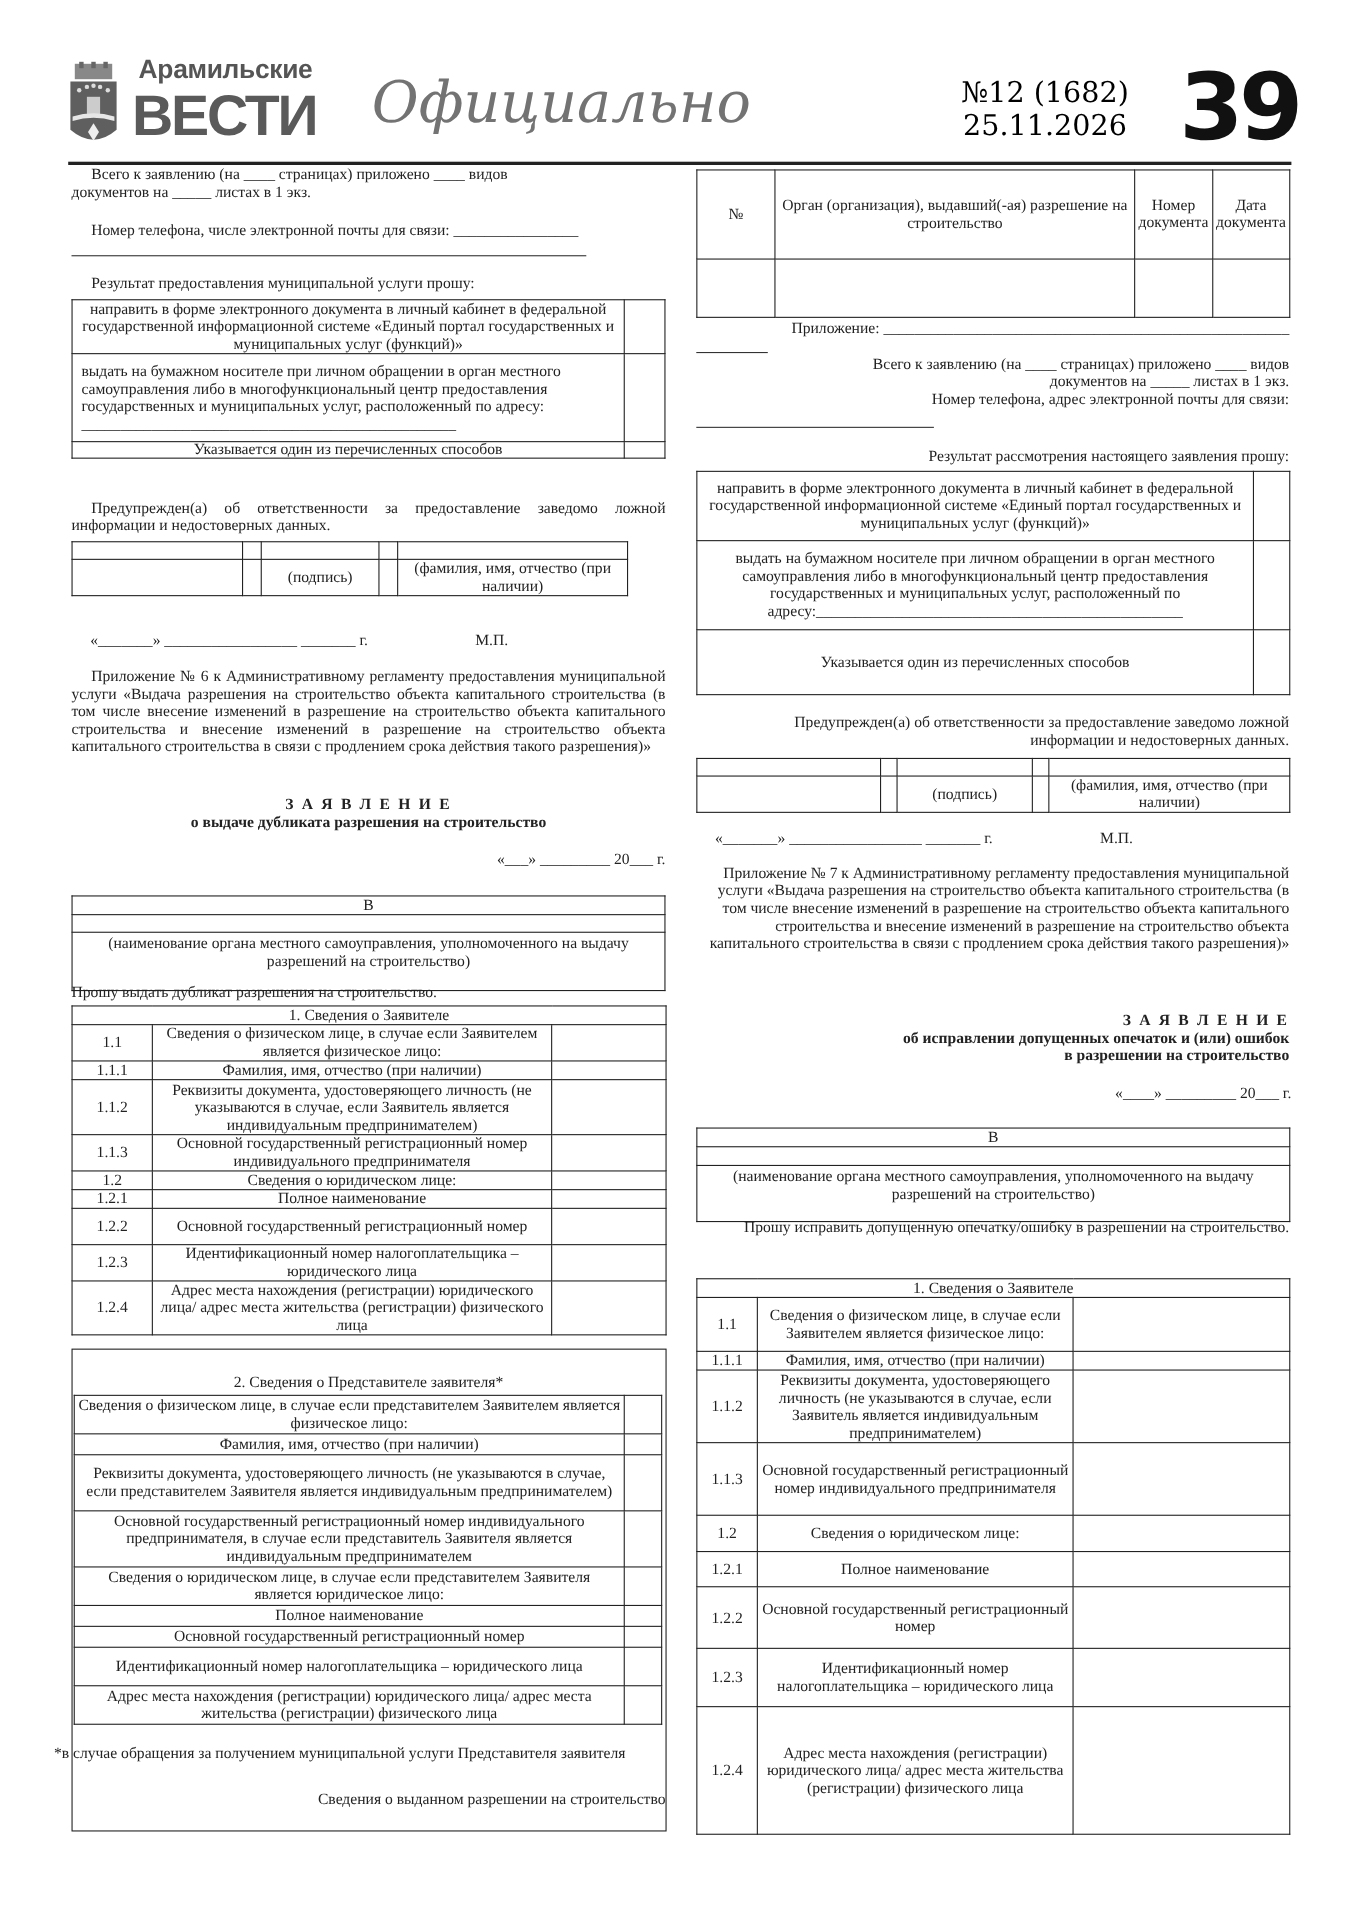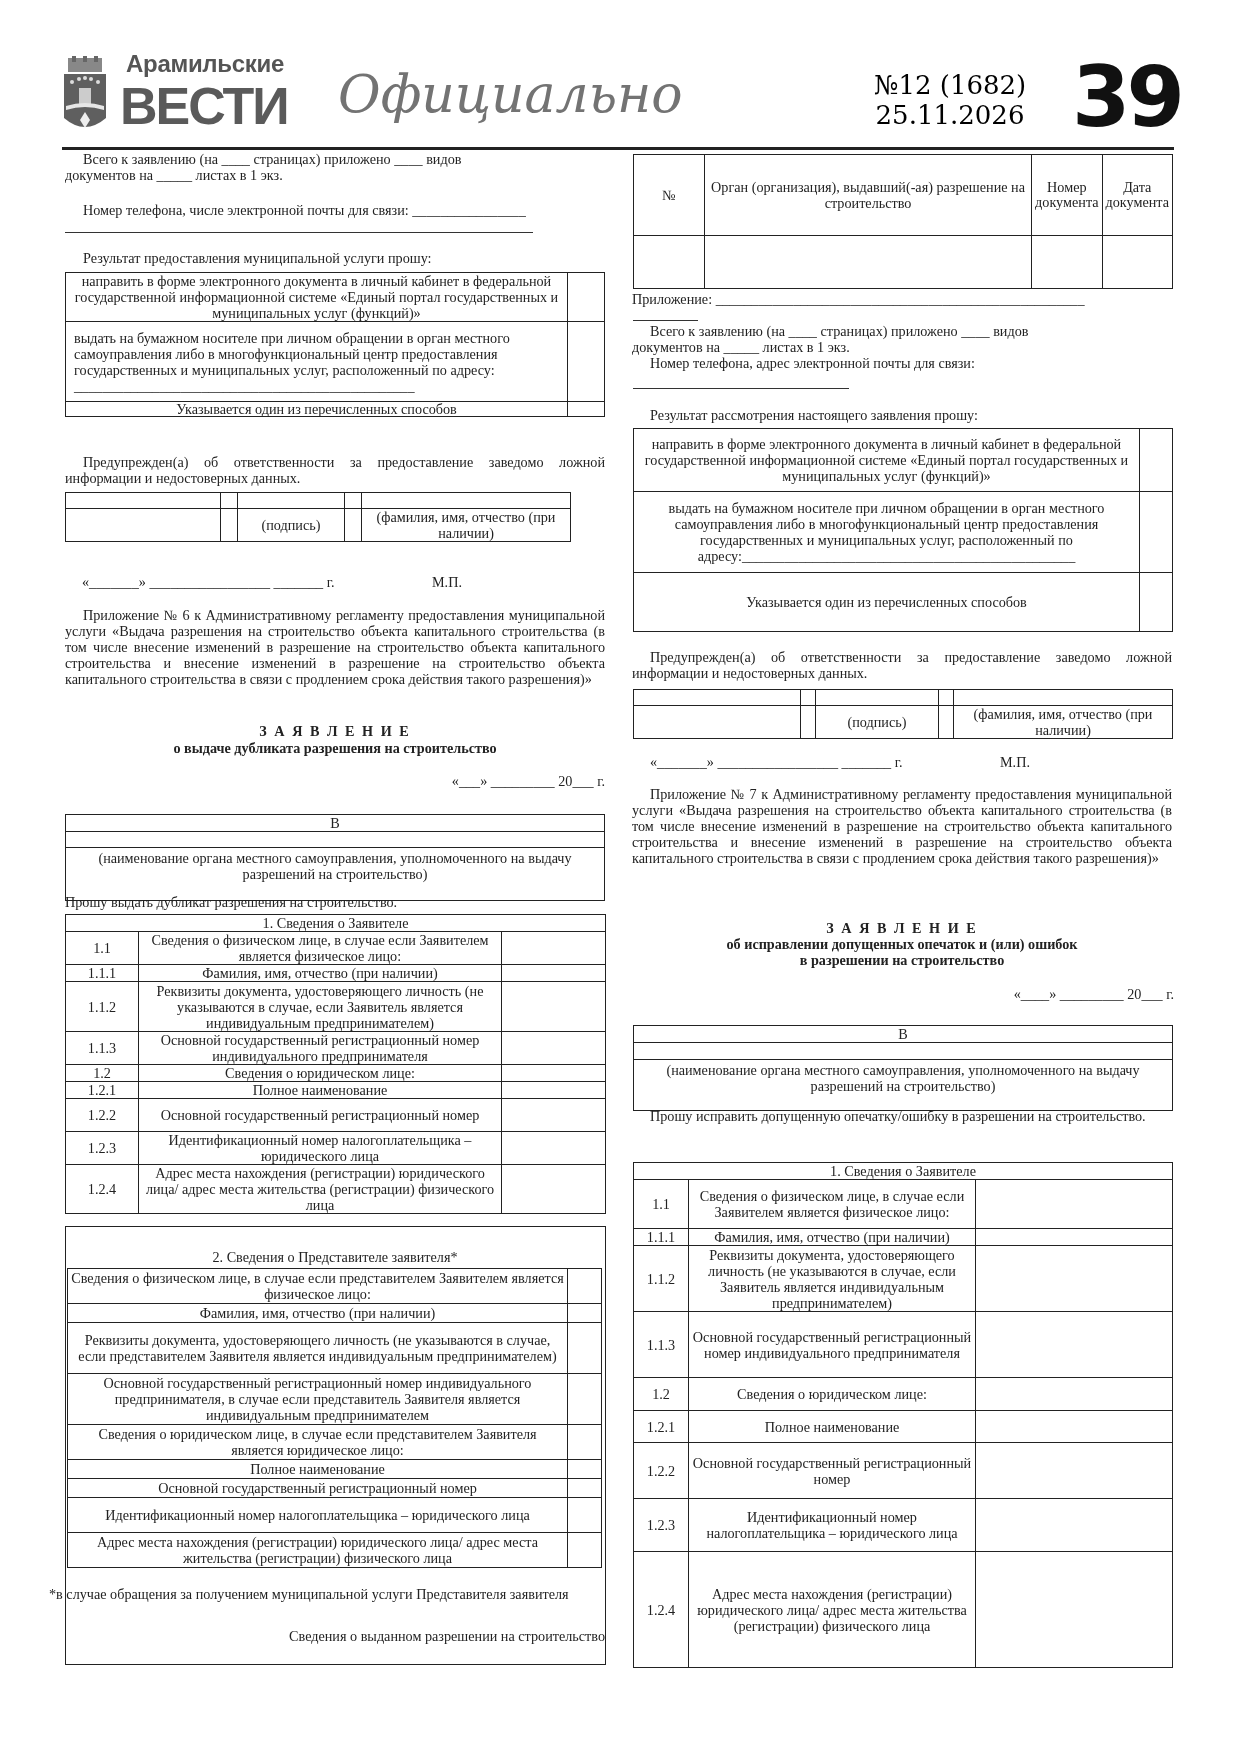--- a/index.html
+++ b/index.html
@@ -16,21 +16,21 @@
   .header-rule { left:62px; top:147px; width:1112px; height:3px; background:#222; }
   
   p { margin:0; }
   .para { text-indent:18px; }
   .just { text-align:justify; }
   .center { text-align:center; }
   .bold { font-weight:bold; }
   table { border-collapse:collapse; }
   td { border:1.3px solid #222; padding:0 3px; text-align:center; vertical-align:middle; line-height:16px; font-size:14.2px; }
   .left-col { left:65px; width:540px; }
-  .right-col { left:632px; width:540px; }
+  .right-col { left:632px; width:540px;text-align:right; }
   .frame { border:1.5px solid #222; }
 </style>
 </head>
 <body>
 
 <div class="abs logo-emblem">
   <svg width="46" height="80" viewBox="0 0 46 80">
     <rect x="6" y="2" width="34" height="14" fill="#888"></rect>
     <rect x="10" y="0" width="4" height="6" fill="#666"></rect>
       <rect x="21" y="0" width="4" height="6" fill="#666"></rect>

